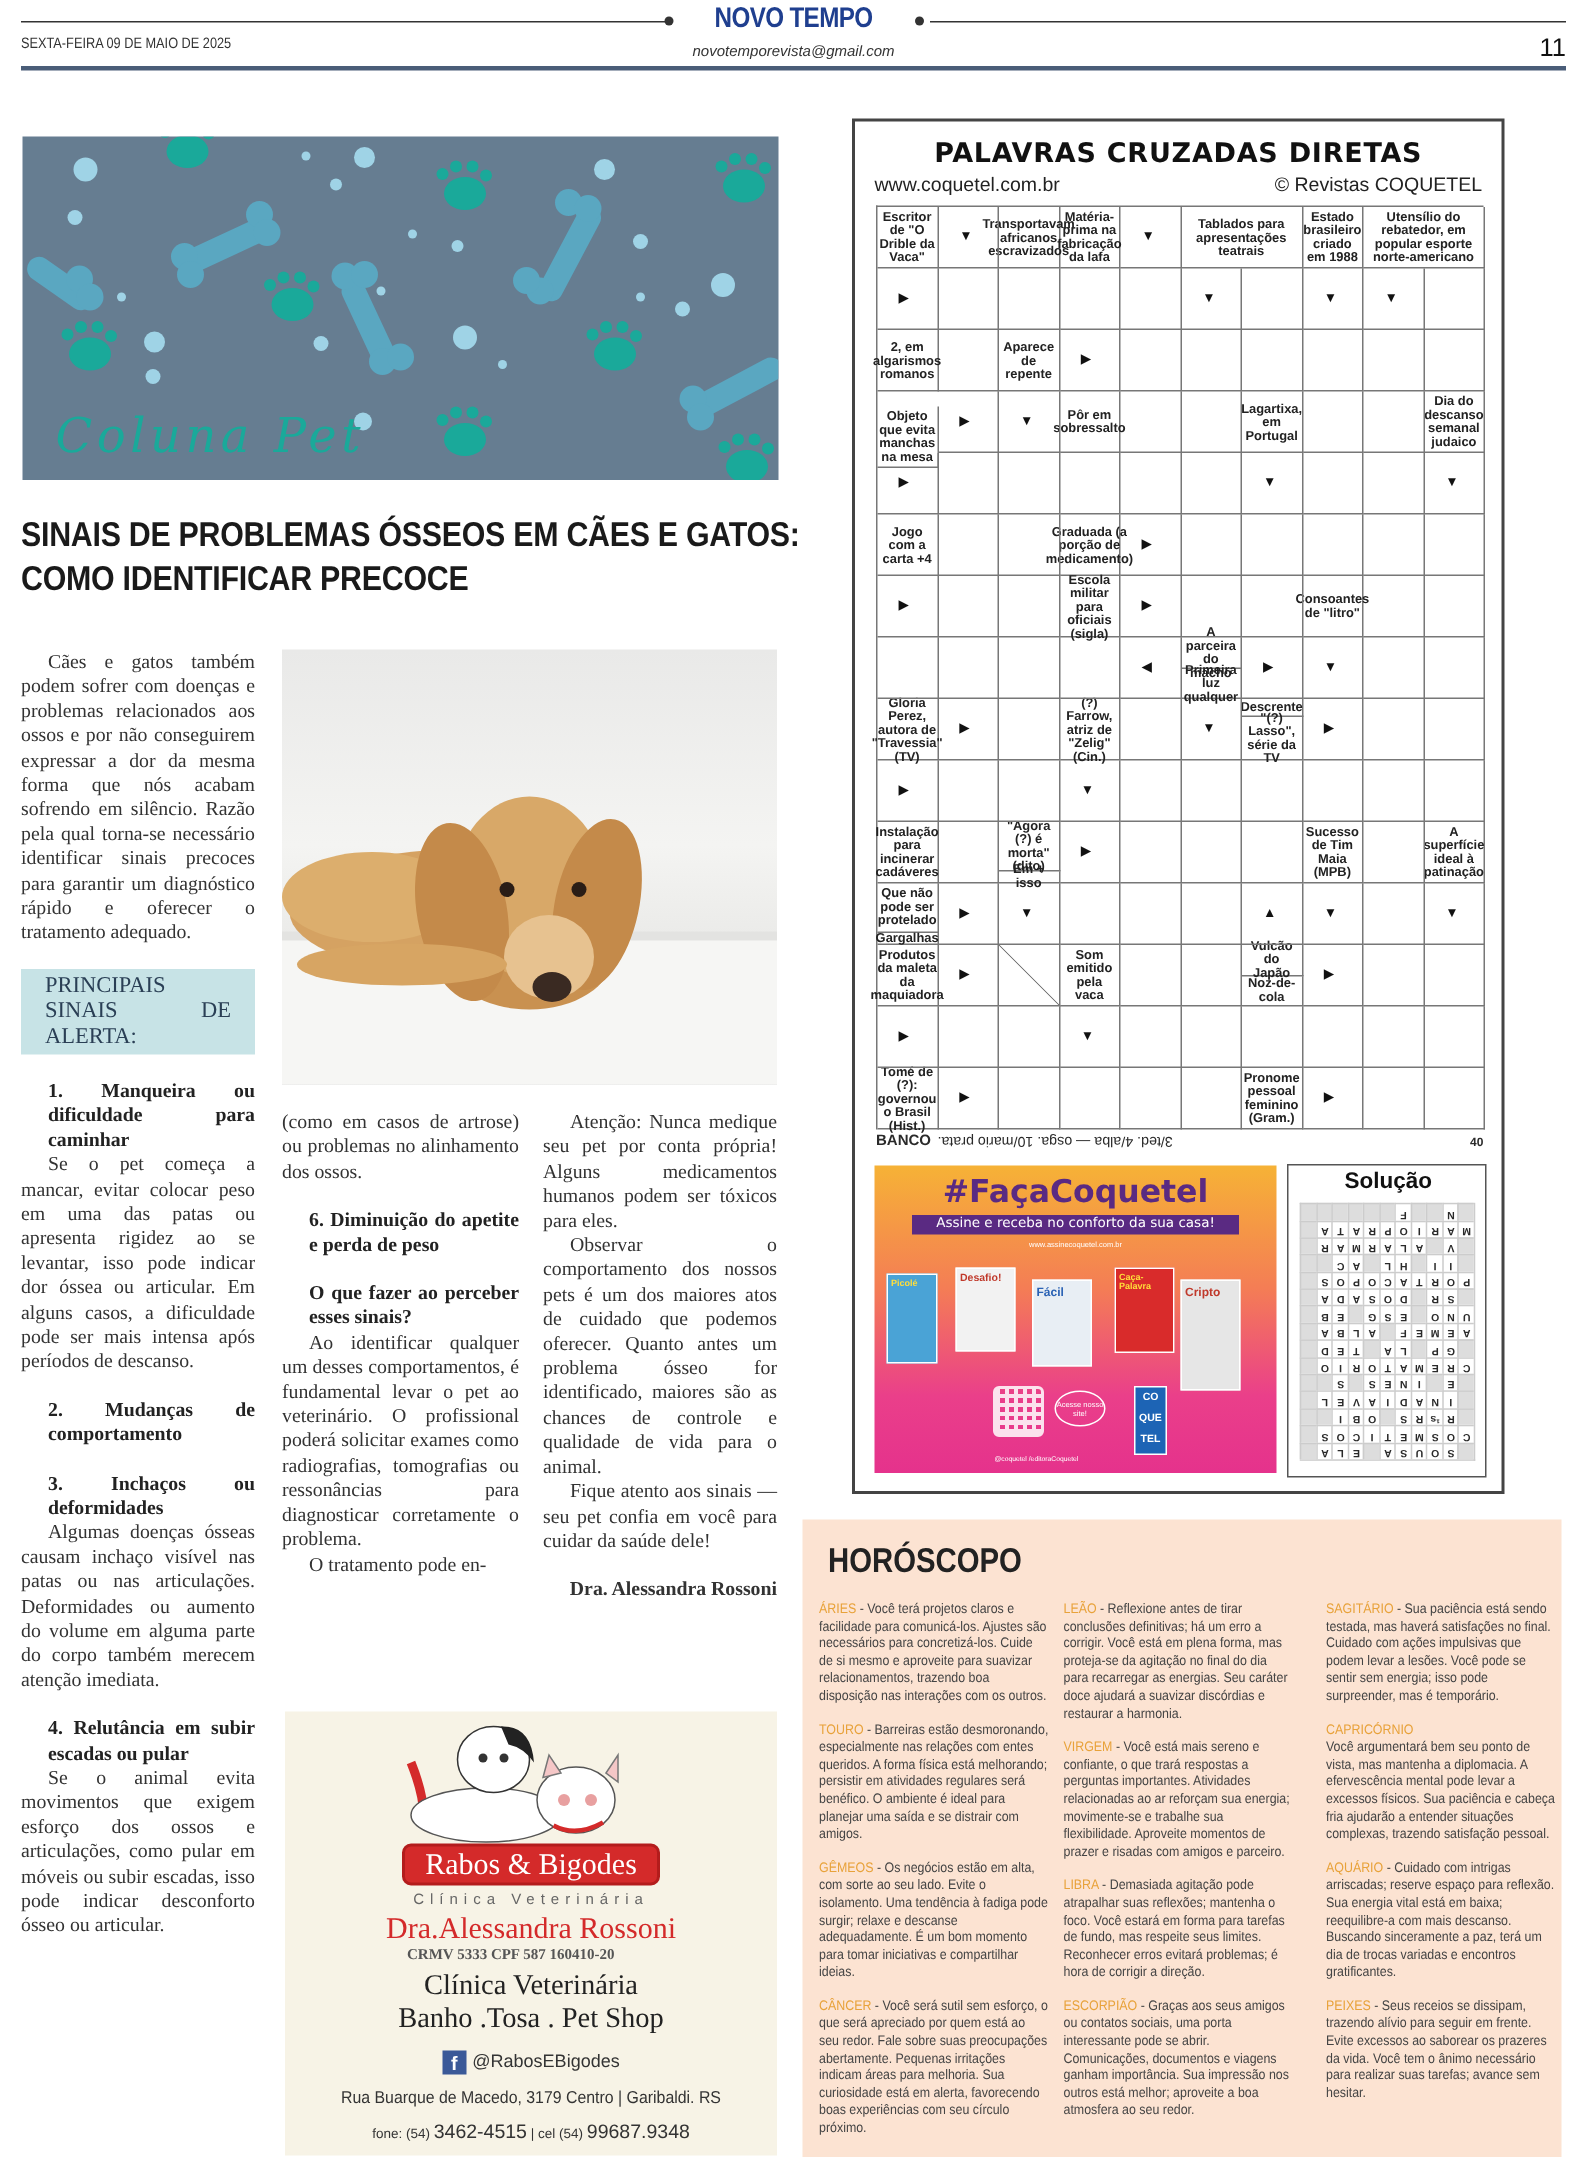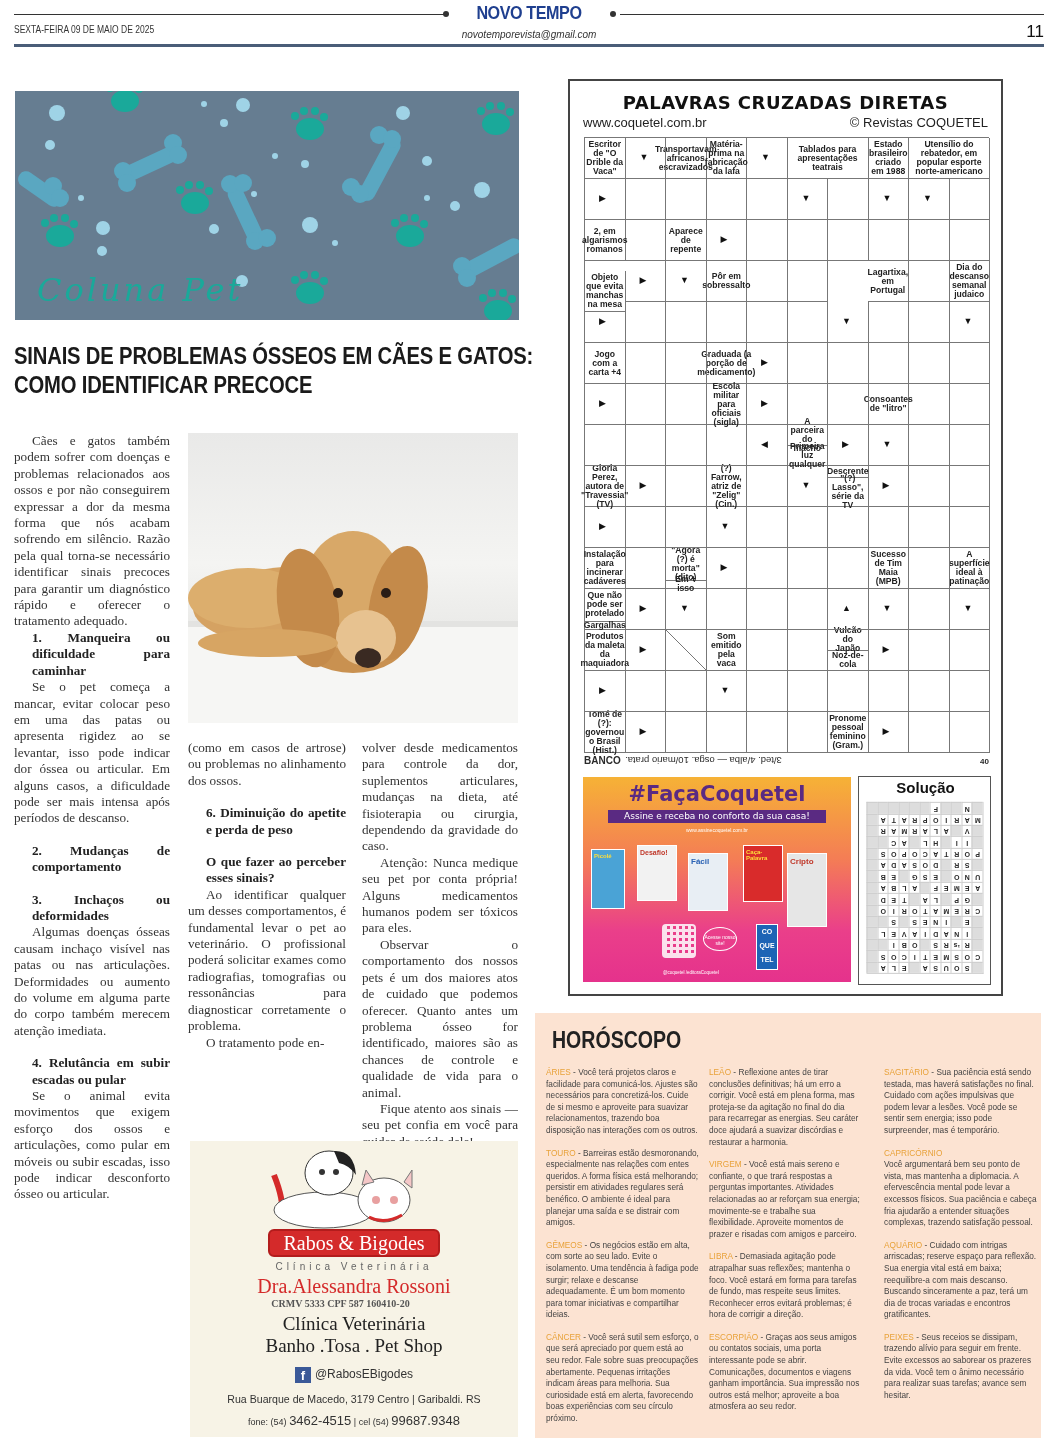--- a/index.html
+++ b/index.html
@@ -175,20 +175,24 @@
   <div class="banner-title">Coluna Pet</div>
 </div>
 
 <h1 class="headline">
   <span>SINAIS DE PROBLEMAS ÓSSEOS EM CÃES E GATOS:</span><br>
   <span>COMO IDENTIFICAR PRECOCE</span>
 </h1>
 
 <div class="col" style="left:14px;top:433px;width:156px;">
   <p>Cães e gatos também podem sofrer com doenças e problemas relacionados aos ossos e por não conseguirem expressar a dor da mesma forma que nós acabam sofrendo em silêncio. Razão pela qual torna-se necessário identificar sinais precoces para garantir um diagnóstico rápido e oferecer o tratamento adequado.</p>
+  <div class="alert-box">
+    <span>PRINCIPAIS</span><br>
+    <span>SINAIS DE ALERTA:</span>
+  </div>
   <h4 style="margin-top:0">1. Manqueira ou dificuldade para caminhar</h4>
   <p>Se o pet começa a mancar, evitar colocar peso em uma das patas ou apresenta rigidez ao se levantar, isso pode indicar dor óssea ou articular. Em alguns casos, a dificuldade pode ser mais intensa após períodos de descanso.</p>
   <h4>2. Mudanças de comportamento</h4>
   <h4>3. Inchaços ou deformidades</h4>
   <p>Algumas doenças ósseas causam inchaço visível nas patas ou nas articulações. Deformidades ou aumento do volume em alguma parte do corpo também merecem atenção imediata.</p>
   <h4>4. Relutância em subir escadas ou pular</h4>
   <p>Se o animal evita movimentos que exigem esforço dos ossos e articulações, como pular em móveis ou subir escadas, isso pode indicar desconforto ósseo ou articular.</p>
 
 </div>
 
@@ -212,21 +216,20 @@
 
 <div class="col" style="left:188px;top:740px;width:158px;">
   <p style="text-indent:0">(como em casos de artrose) ou problemas no alinhamento dos ossos.</p>
   <h4>6. Diminuição do apetite e perda de peso</h4>
   <h4>O que fazer ao perceber esses sinais?</h4>
   <p>Ao identificar qualquer um desses comportamentos, é fundamental levar o pet ao veterinário. O profissional poderá solicitar exames como radiografias, tomografias ou ressonâncias para diagnosticar corretamente o problema.</p>
   <p>O tratamento pode en-</p>
 </div>
 
 <div class="col" style="left:362px;top:740px;width:156px;">
-  <p style="text-indent:0">volver desde medicamentos para controle da dor, suplementos articulares, mudanças na dieta, até fisioterapia ou cirurgia, dependendo da gravidade do caso.</p>
   <p>Atenção: Nunca medique seu pet por conta própria! Alguns medicamentos humanos podem ser tóxicos para eles.</p>
   <p>Observar o comportamento dos nossos pets é um dos maiores atos de cuidado que podemos oferecer. Quanto antes um problema ósseo for identificado, maiores são as chances de controle e qualidade de vida para o animal.</p>
   <p>Fique atento aos sinais — seu pet confia em você para cuidar da saúde dele!</p>
   <p style="text-indent:0;text-align:right;font-weight:bold;margin-top:16px;">Dra. Alessandra Rossoni</p>
 </div>
 
 <div class="ad">
   <svg width="200" height="90" style="position:absolute;left:64px;top:4px">
     <path d="M20 30 Q30 55 28 70" stroke="#d42a2a" stroke-width="6" fill="none"></path>
     <ellipse cx="70" cy="65" rx="50" ry="18" fill="#fff" stroke="#555"></ellipse>
@@ -269,21 +272,21 @@
     <div class="cell" style="left: 0px; top: 0px; width: 40.5px; height: 41px;">Escritor de "O Drible da Vaca"</div>
     <div class="cell" style="left: 81px; top: 0px; width: 40.5px; height: 41px;">Transportavam africanos escravizados</div>
     <div class="cell" style="left: 121.5px; top: 0px; width: 40.5px; height: 41px;">Matéria-prima na fabricação da lafa</div>
     <div class="cell" style="left: 202.5px; top: 0px; width: 81px; height: 41px;">Tablados para apresentações teatrais</div>
     <div class="cell" style="left: 283.5px; top: 0px; width: 40.5px; height: 41px;">Estado brasileiro criado em 1988</div>
     <div class="cell" style="left: 324px; top: 0px; width: 81px; height: 41px;">Utensílio do rebatedor, em popular esporte norte-americano</div>
     <div class="cell" style="left: 0px; top: 82px; width: 40.5px; height: 41px;">2, em algarismos romanos</div>
     <div class="cell" style="left: 81px; top: 82px; width: 40.5px; height: 41px;">Aparece de repente</div>
     <div class="cell" style="left: 0px; top: 133px; width: 40.5px; height: 41px;">Objeto que evita manchas na mesa</div>
     <div class="cell" style="left: 121.5px; top: 123px; width: 40.5px; height: 41px;">Pôr em sobressalto</div>
-    <div class="cell" style="left: 243px; top: 123px; width: 40.5px; height: 41px; margin-left: 40px;">Lagartixa, em Portugal</div>
+    <div class="cell" style="left: 243px; top: 123px; width: 40.5px; height: 41px;">Lagartixa, em Portugal</div>
     <div class="cell" style="left: 364.5px; top: 123px; width: 40.5px; height: 41px;">Dia do descanso semanal judaico</div>
     <div class="cell" style="left: 0px; top: 205px; width: 40.5px; height: 41px;">Jogo com a carta +4</div>
     <div class="cell" style="left: 121.5px; top: 205px; width: 40.5px; height: 41px;">Graduada (a porção de medicamento)</div>
     <div class="cell" style="left: 121.5px; top: 246px; width: 40.5px; height: 41px;">Escola militar para oficiais (sigla)</div>
     <div class="cell" style="left: 283.5px; top: 246px; width: 40.5px; height: 41px;">Consoantes de "litro"</div>
     <div class="cell" style="left: 202.5px; top: 287px; width: 40.5px; height: 20.5px;">A parceira do macho</div>
     <div class="cell" style="left: 202.5px; top: 307.5px; width: 40.5px; height: 20.5px;">Primeira luz qualquer</div>
     <div class="cell" style="left: 0px; top: 328px; width: 40.5px; height: 41px;">Gloria Perez, autora de "Travessia" (TV)</div>
     <div class="cell" style="left: 121.5px; top: 328px; width: 40.5px; height: 41px;">(?) Farrow, atriz de "Zelig" (Cin.)</div>
     <div class="cell" style="left: 243px; top: 328px; width: 40.5px; height: 12.3px;">Descrente</div>

